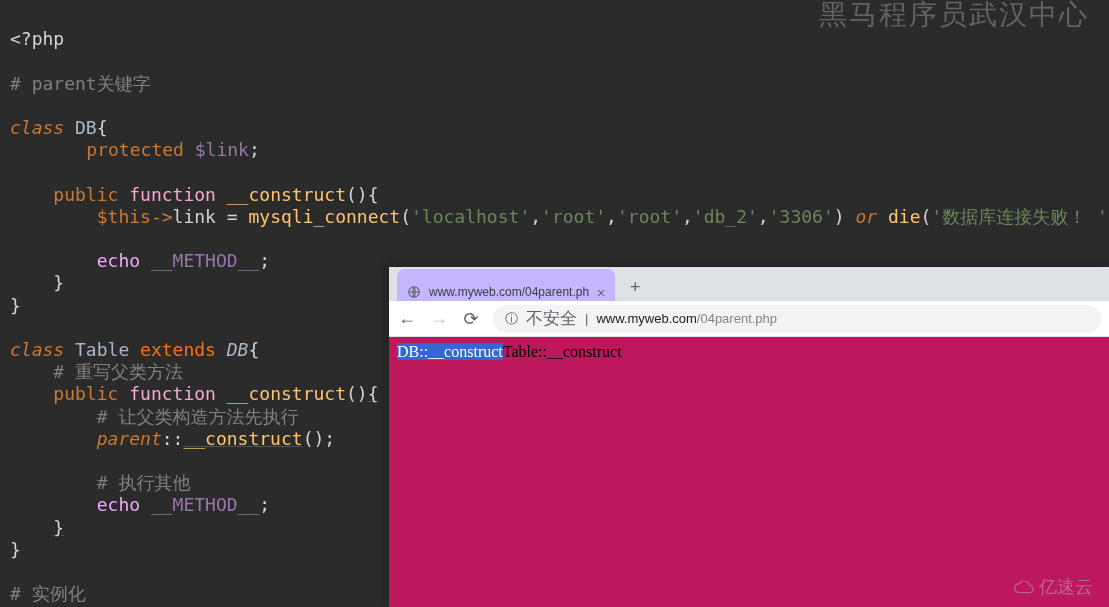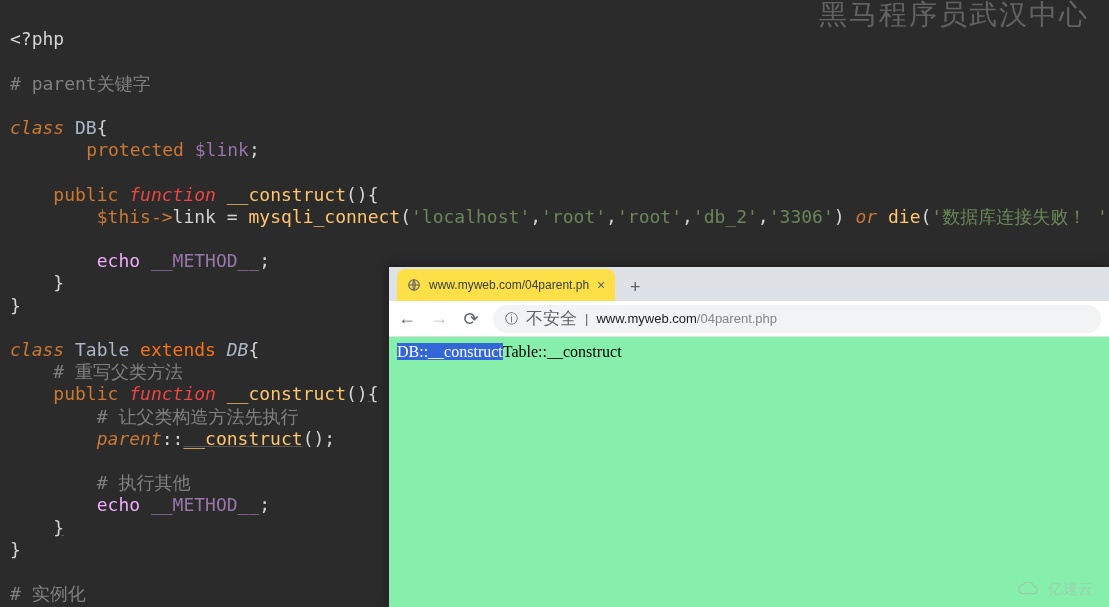--- a/index.html
+++ b/index.html
@@ -18,21 +18,21 @@
     padding: 6px 10px;
     font-size: 18px;
     line-height: 22.2px;
     color: #d4d4d4;
     white-space: pre;
   }
   .tag-open { color: #d4d4d4; }
   .kw-class { color: #cc7832; font-style: italic; }
   .kw-protected { color: #cc7832; margin-left: 33px; }
   .kw-public { color: #cc7832; }
-  .kw-function { color: #ef4444; font-style: italic; }
+  .kw-function { color: #f9a8d4; }
   .kw-extends { color: #f97316; }
   .kw-new { color: #cc7832; }
   .kw-or { color: #cc7832; font-style: italic; }
   .kw-echo { color: #f0abfc; }
   .kw-parent { color: #cc7832; font-style: italic; }
   .classname { color: #a9b7c6; }
   .classname-i { color: #a9b7c6; font-style: italic; }
   .var { color: #9876aa; }
   .this { color: #cc7832; }
   .arrow { color: #cc7832; }
@@ -50,22 +50,22 @@
     top: -4px; right: 20px;
     color: rgba(200,200,200,0.35);
     font-size: 28px;
     font-family: sans-serif;
     letter-spacing: 2px;
   }
   .watermark2 {
     position: absolute;
     bottom: 8px; right: 16px;
     color: rgba(180,180,180,0.5);
-    font-size: 15px;
-    font-family: Liberation Mono, monospace;
+    font-size: 18px;
+    font-family: Liberation Serif, serif;
   }
   .watermark2 svg { vertical-align: middle; opacity:0.5; }
 
   
   .browser {
     position: absolute;
     left: 389px;
     top: 267px;
     width: 720px;
     height: 340px;
@@ -76,25 +76,24 @@
     font-family: "Segoe UI", Arial, sans-serif;
   }
   .tabstrip {
     height: 34px;
     background: #dee1e6;
     display: flex;
     align-items: flex-end;
     padding-left: 8px;
   }
   .tab {
-    background: #fde047;
+    background: #c4b5fd;
     height: 30px;
     border-radius: 8px 8px 0 0;
     display: flex;
-    align-items: center;
     padding: 16px 10px;
     font-size: 12px;
     color: #3c4043;
     gap: 8px;
     min-width: 180px;
   }
   .tab .favicon { width:14px; height:14px; display:flex; align-items:center; justify-content:center;}
   .tab .close { font-size: 14px; color:#5f6368; }
   .newtab {
     width: 28px; height: 28px;
@@ -123,21 +122,21 @@
     padding:0 12px;
     font-size:13px;
     color:#5f6368;
     gap:8px;
   }
   .omnibox .insecure { font-size:17px; }
   .omnibox .url { color:#202124;text-align:right; }
   .omnibox .url .dim { color:#80868b; }
   .page {
     flex:1;
-    background:#86efac;
+    background:#be185d;
     padding: 6px 8px;
     font-family: "Times New Roman", serif;
     font-size: 16px;
     color:#000;
   }
   .page .sel {
     background:#3367d6;
     color:#fff;
   }
 </style>

